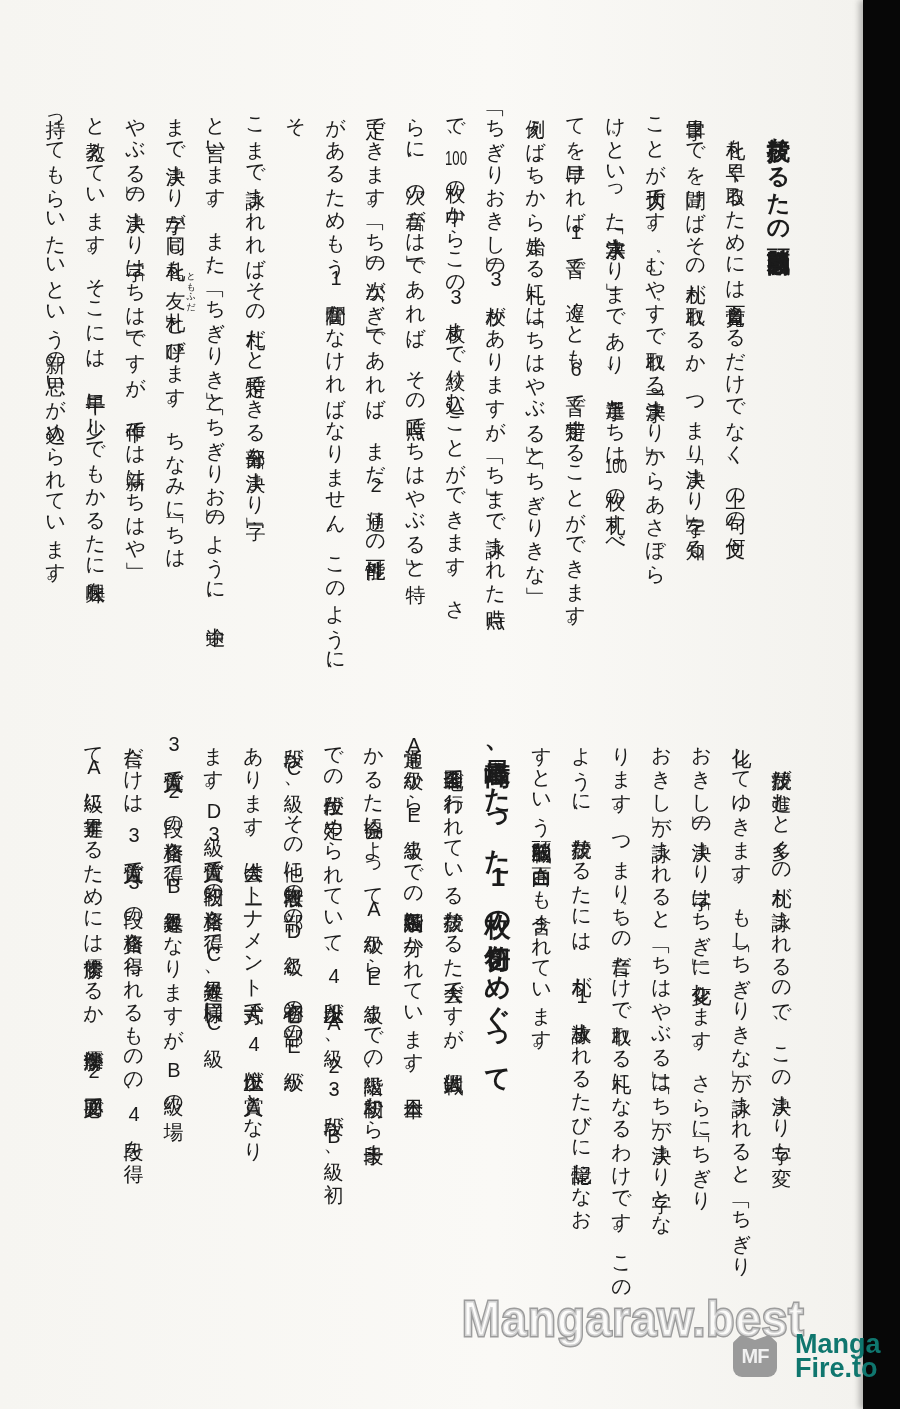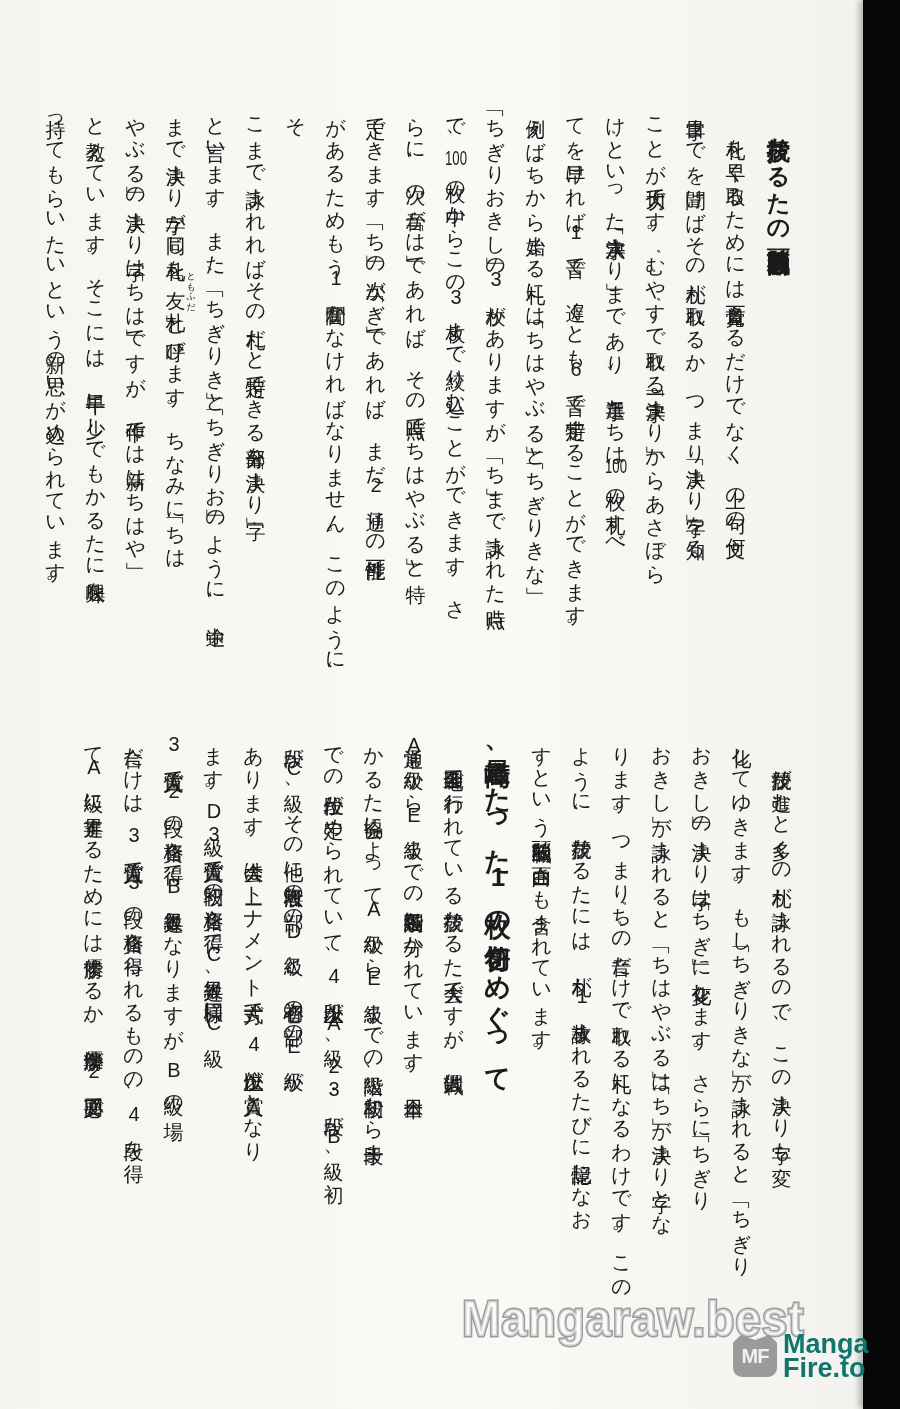--- a/index.html
+++ b/index.html
@@ -24,21 +24,21 @@
   ruby rt{font-size:9px;letter-spacing:0;}
   .watermark{
     position:absolute;left:462px;top:1290px;z-index:3;
     font-size:50px;font-weight:bold;letter-spacing:1px;
     color:rgba(255,255,255,0.55);
     -webkit-text-stroke:3px #9c9c9c;
     paint-order:stroke fill;
     transform:scaleX(0.92);transform-origin:left top;
     white-space:nowrap;
   }
-  .mf-logo{position:absolute;left:733px;top:1332px;z-index:4;display:flex;align-items:center;gap:6px;}
+  .mf-logo{position:absolute;left:733px;top:1332px;z-index:4;display:flex;align-items:center;gap:18px;}
   .mf-icon{
     width:44px;height:42px;background:#9a9a9a;border-radius:9px;
     display:flex;align-items:center;justify-content:center;
     clip-path:polygon(0 18%,18% 0,50% 12%,82% 0,100% 18%,100% 100%,0 100%);
   }
   .mf-icon span{color:#f1f1f1;font-weight:bold;font-size:20px;letter-spacing:-1px;}
   .mf-text{color:#0f766e;font-weight:bold;font-size:27px;line-height:24px;letter-spacing:0;}
 </style>
 </head>
 <body>

